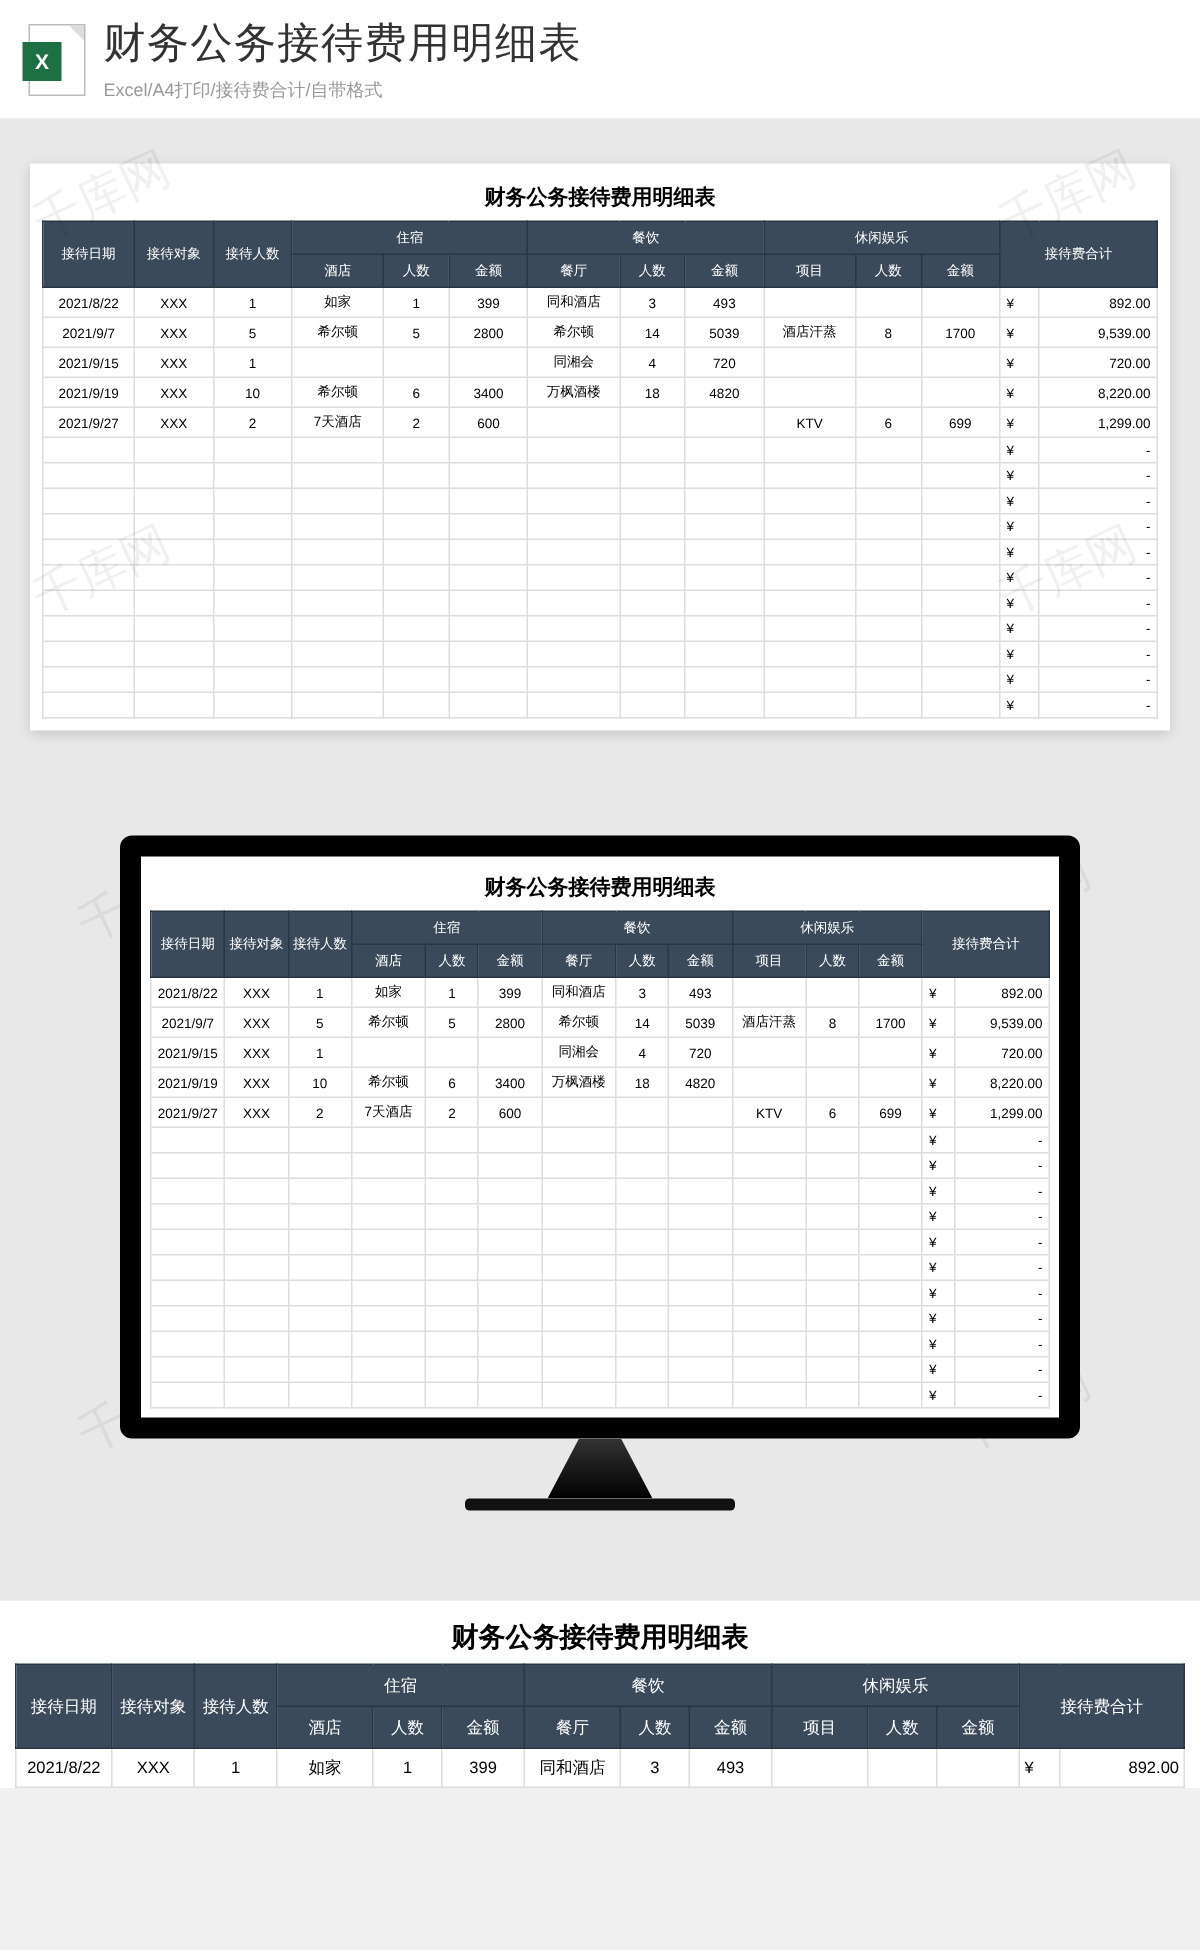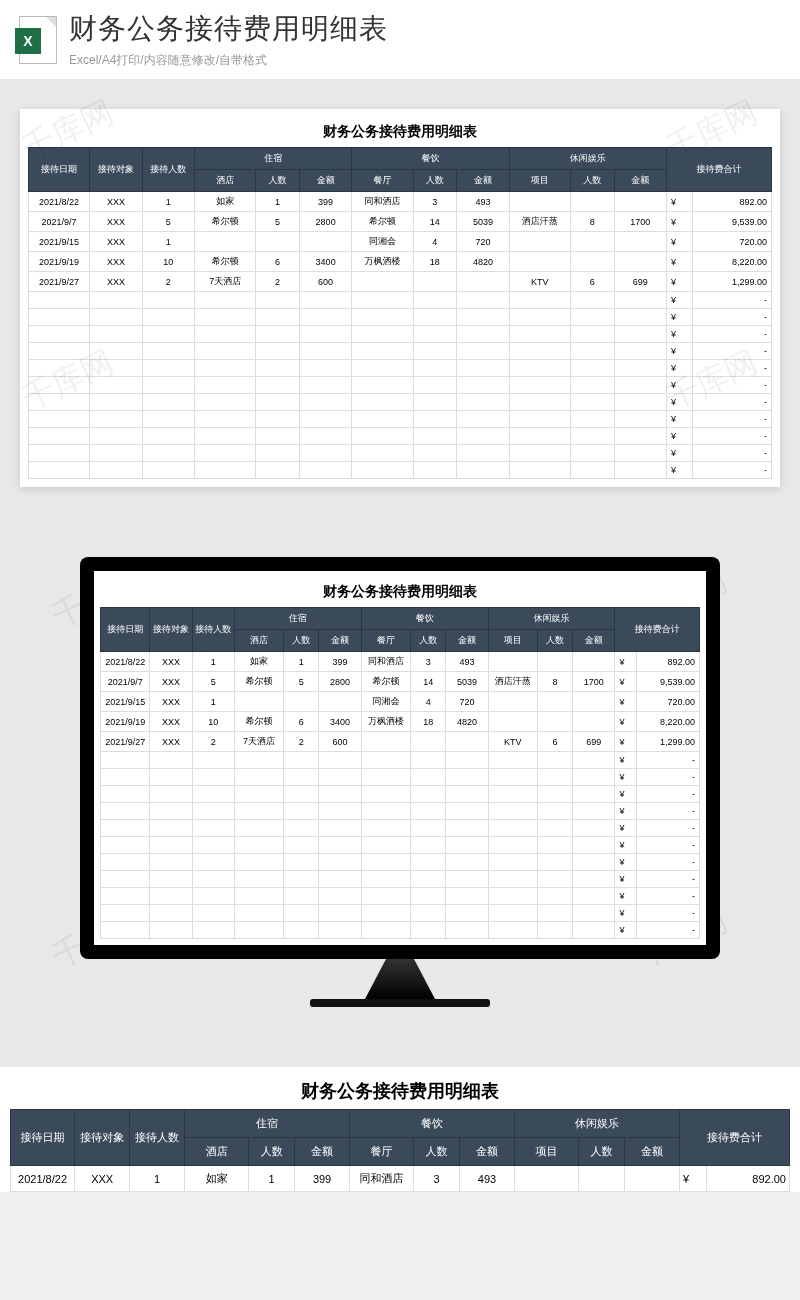--- a/index.html
+++ b/index.html
@@ -43,21 +43,21 @@
 </head>
 <body>
 
 <div class="header-bar">
   <div class="excel-icon">
     <div class="sheet"></div>
     <div class="xbadge">X</div>
   </div>
   <div class="header-text">
     <div class="header-title">财务公务接待费用明细表</div>
-    <div class="header-sub">Excel/A4打印/内容随意修改/自带格式</div>
+    <div class="header-sub">Excel/A4打印/接待费合计/自带格式</div>
   </div>
 </div>
 
 <div class="preview-area">
   <span class="watermark wm1">千库网</span>
   <span class="watermark wm2">千库网</span>
   <span class="watermark wm3">千库网</span>
   <span class="watermark wm4">千库网</span>
   <div class="sheet-card">
     <div class="sheet-title">财务公务接待费用明细表</div>

